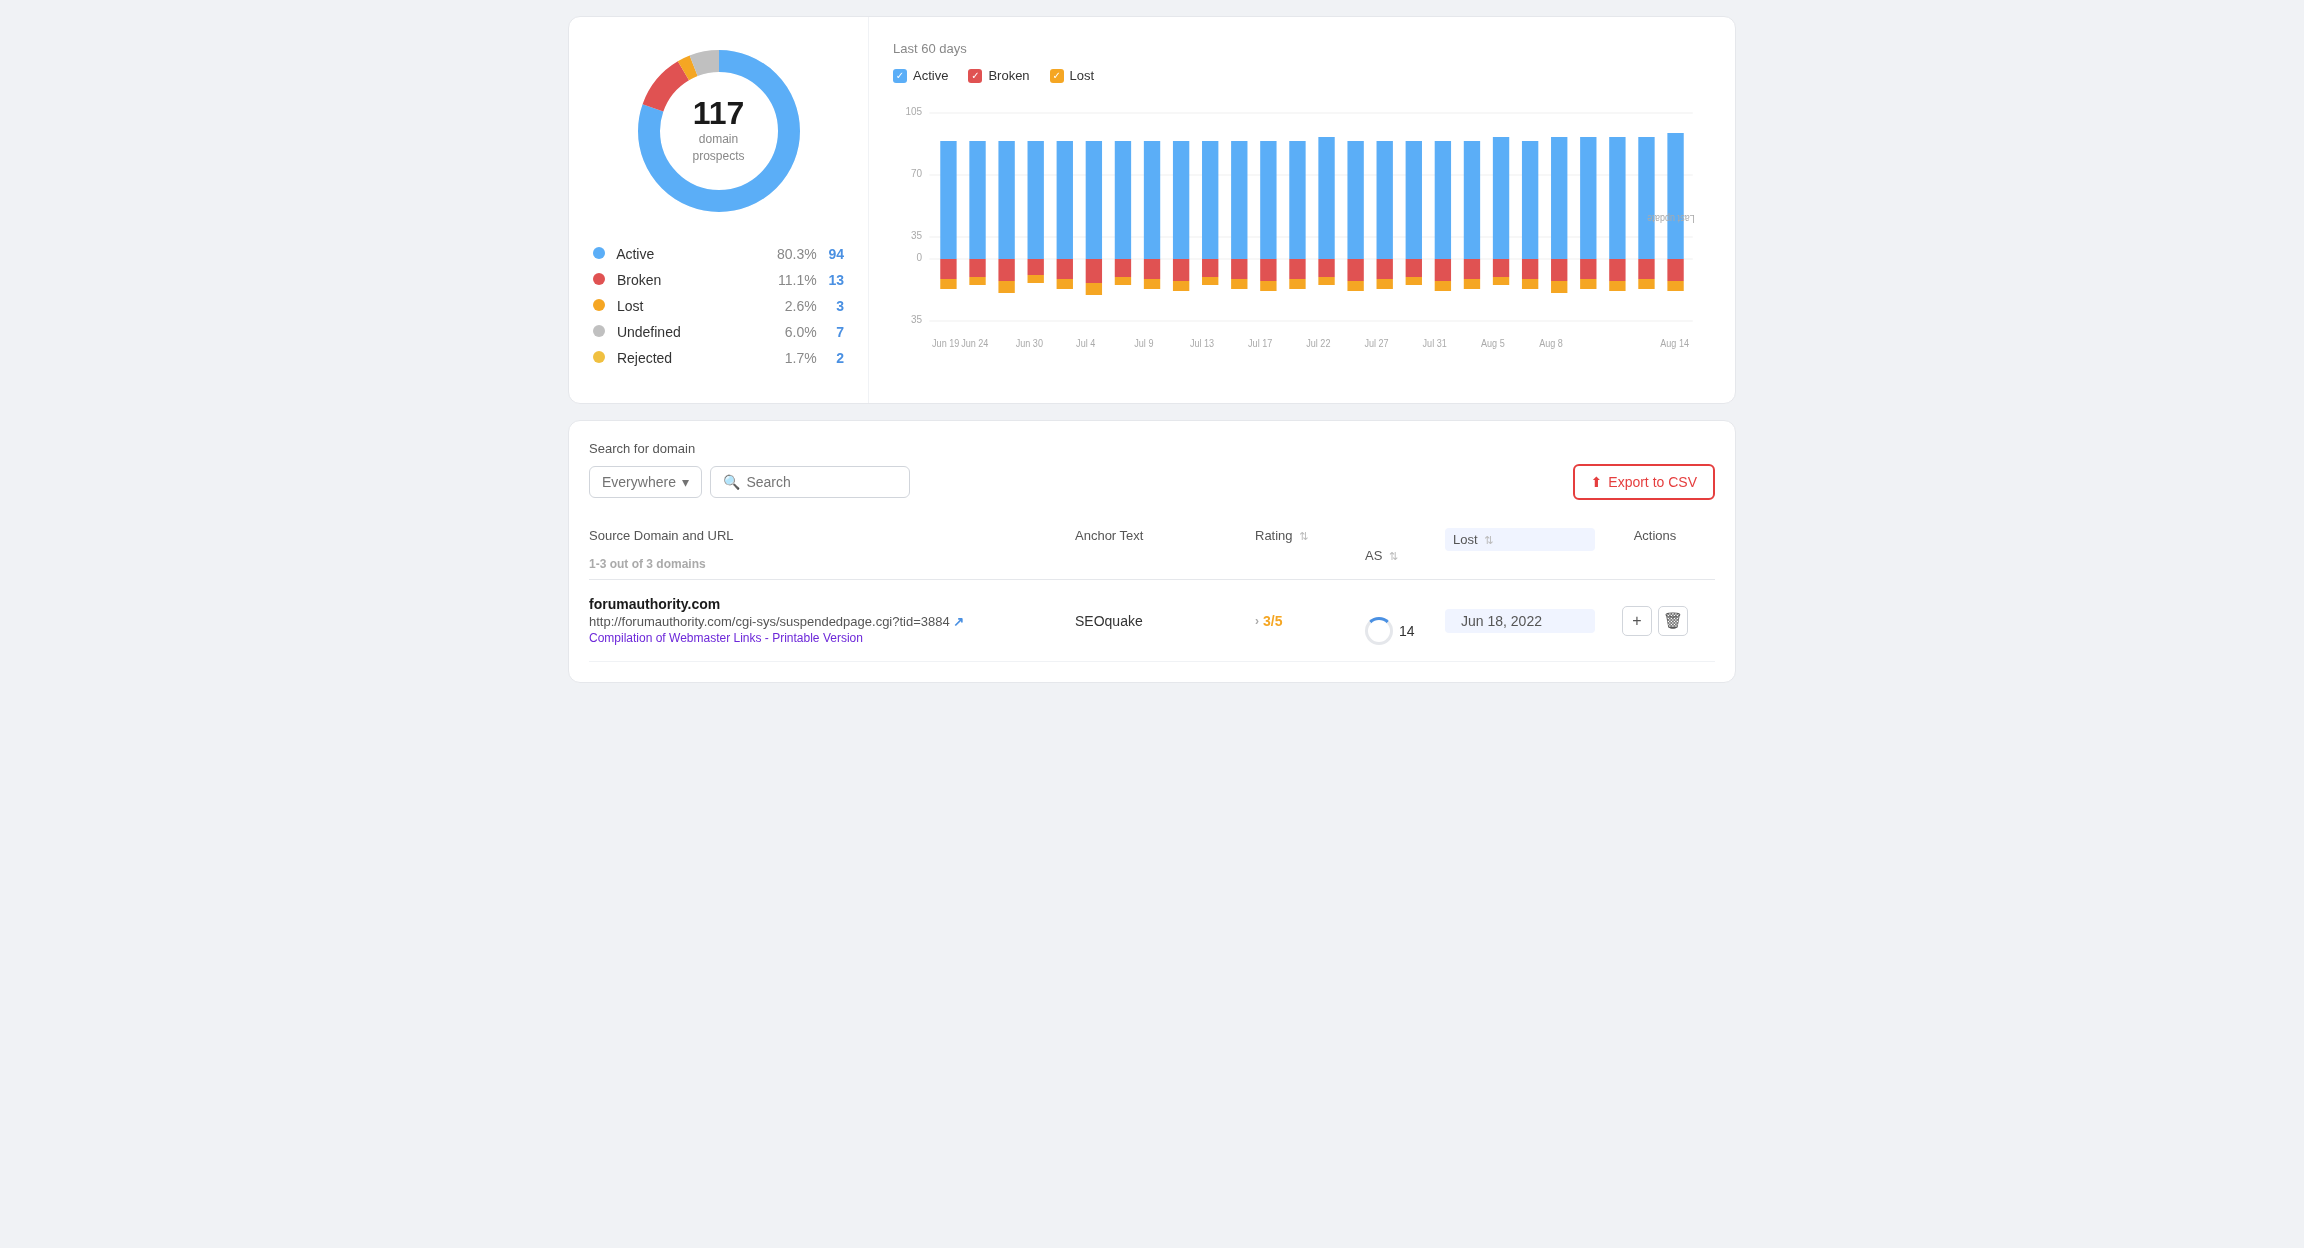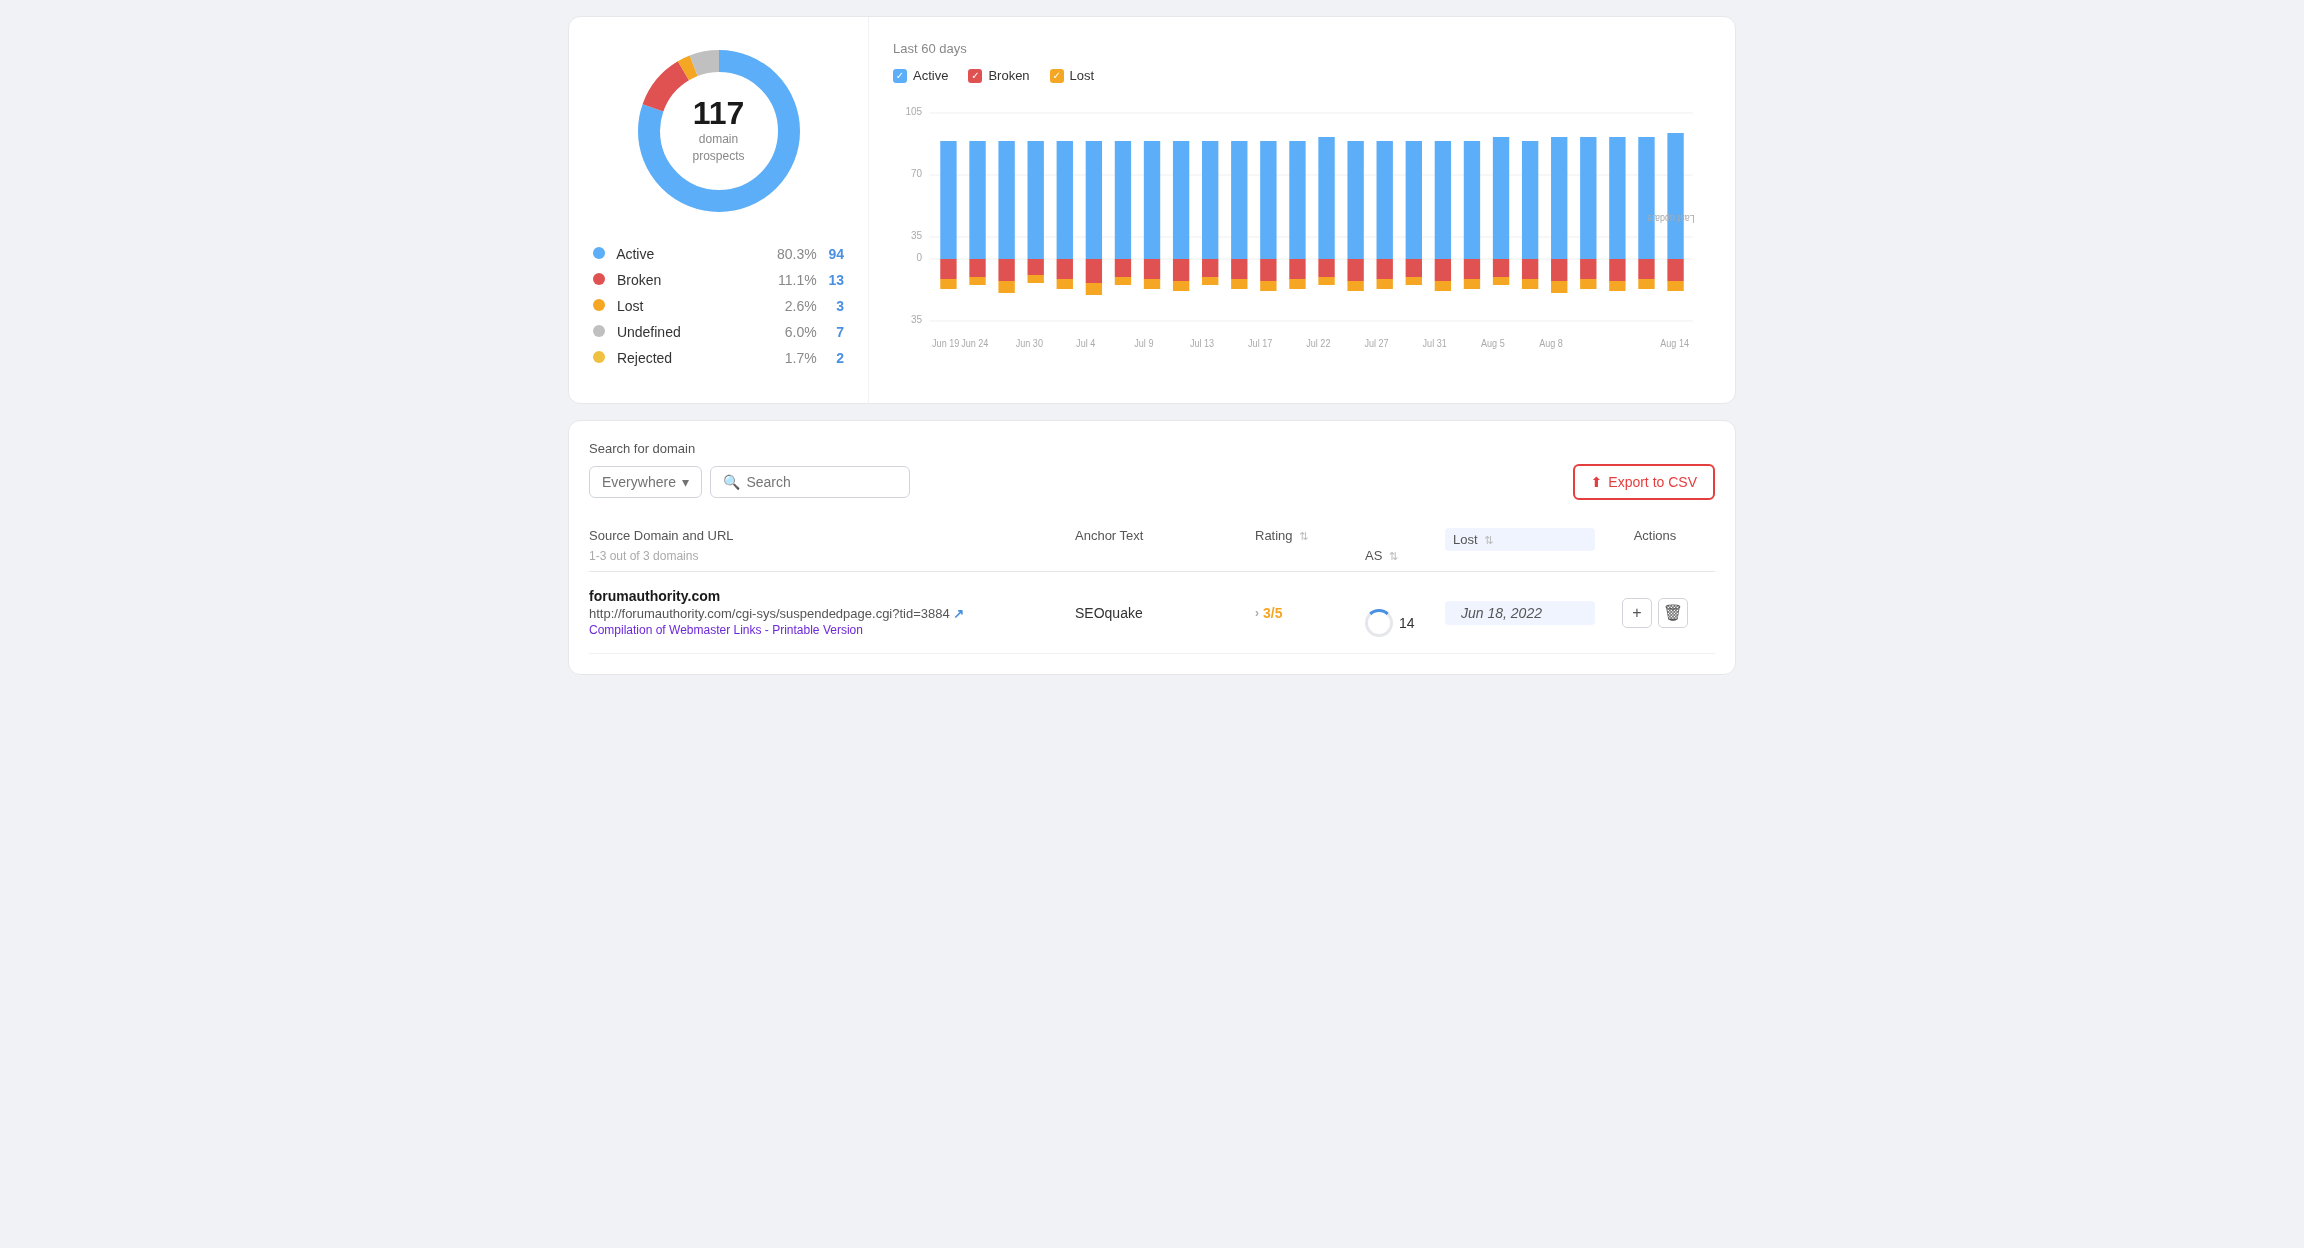--- a/index.html
+++ b/index.html
@@ -243,21 +243,22 @@
 
     .col-header {
       font-size: 13px;
       color: #555;
       font-weight: 500;
     }
 
     .col-subheader {
       font-size: 12px;
       color: #aaa;
-      margin-top: 6px;
+      margin-top: 14px;
+      font-weight: bold;
     }
 
     .table-row-item {
       display: flex;
       align-items: center;
       padding: 16px 0;
       border-bottom: 1px solid #f0f2f5;
     }
 
     .domain-name {
@@ -300,21 +301,21 @@
 
     .as-circle {
       width: 28px;
       height: 28px;
       border-radius: 50%;
       border: 3px solid #e5e7eb;
       border-top-color: #4a90e2;
       display: inline-block;
     }
 
-    .lost-date { font-size: 14px; color: #555; padding-left: 8px; font-style: italic; }
+    .lost-date { font-size: 14px; color: #555; padding-left: 8px; }
 
     .action-btns { display: flex; gap: 6px; justify-content: center; }
 
     .action-btn {
       width: 30px;
       height: 30px;
       border: 1px solid #d1d5db;
       border-radius: 5px;
       background: #fff;
       cursor: pointer;

